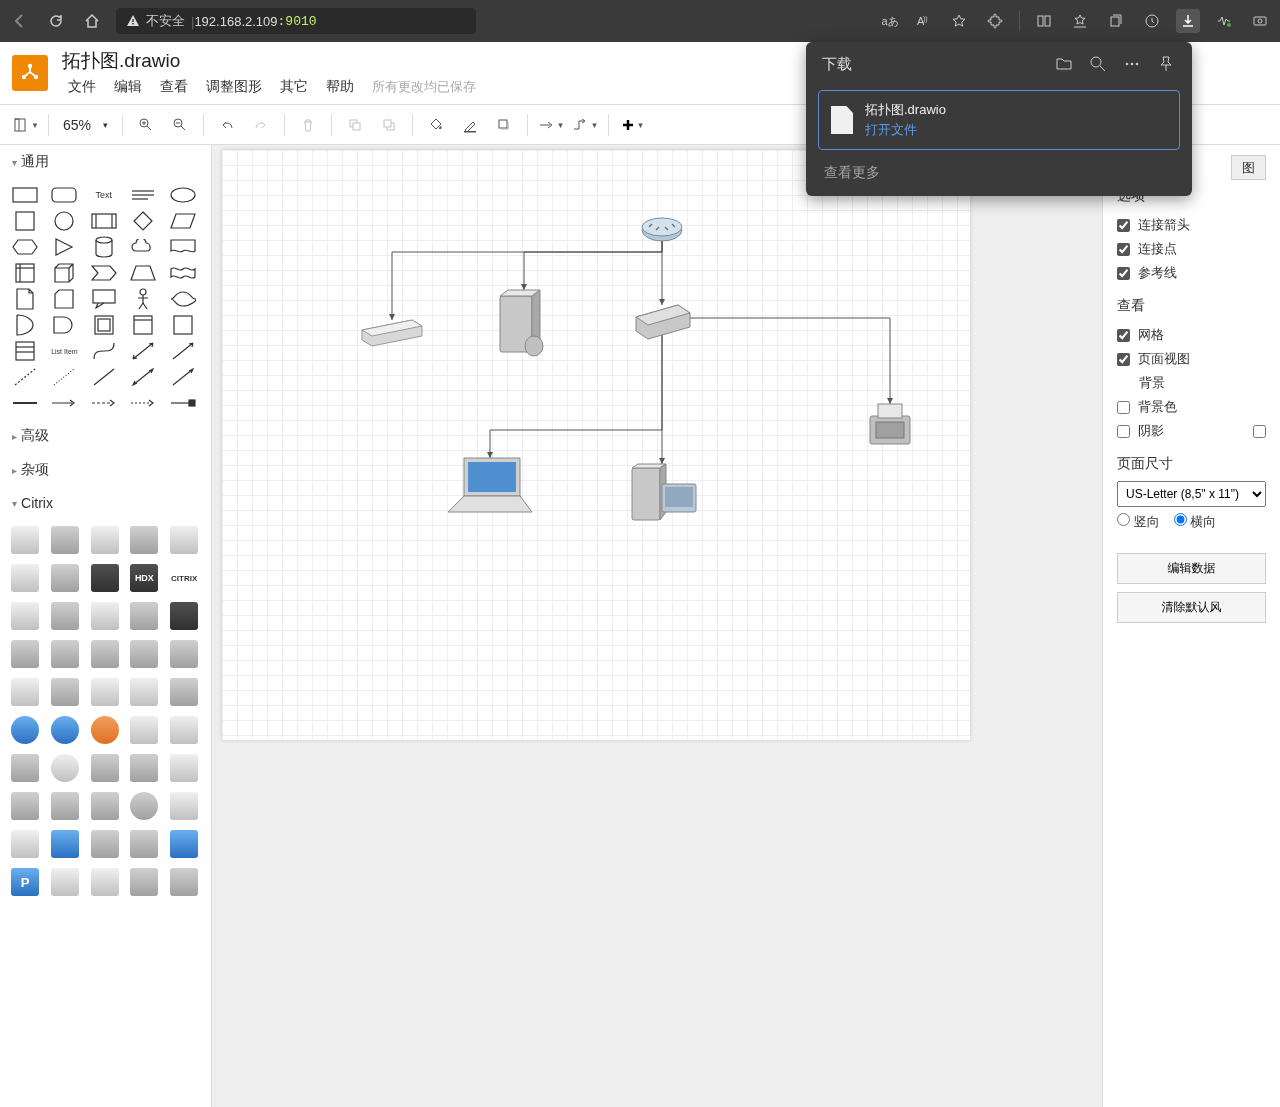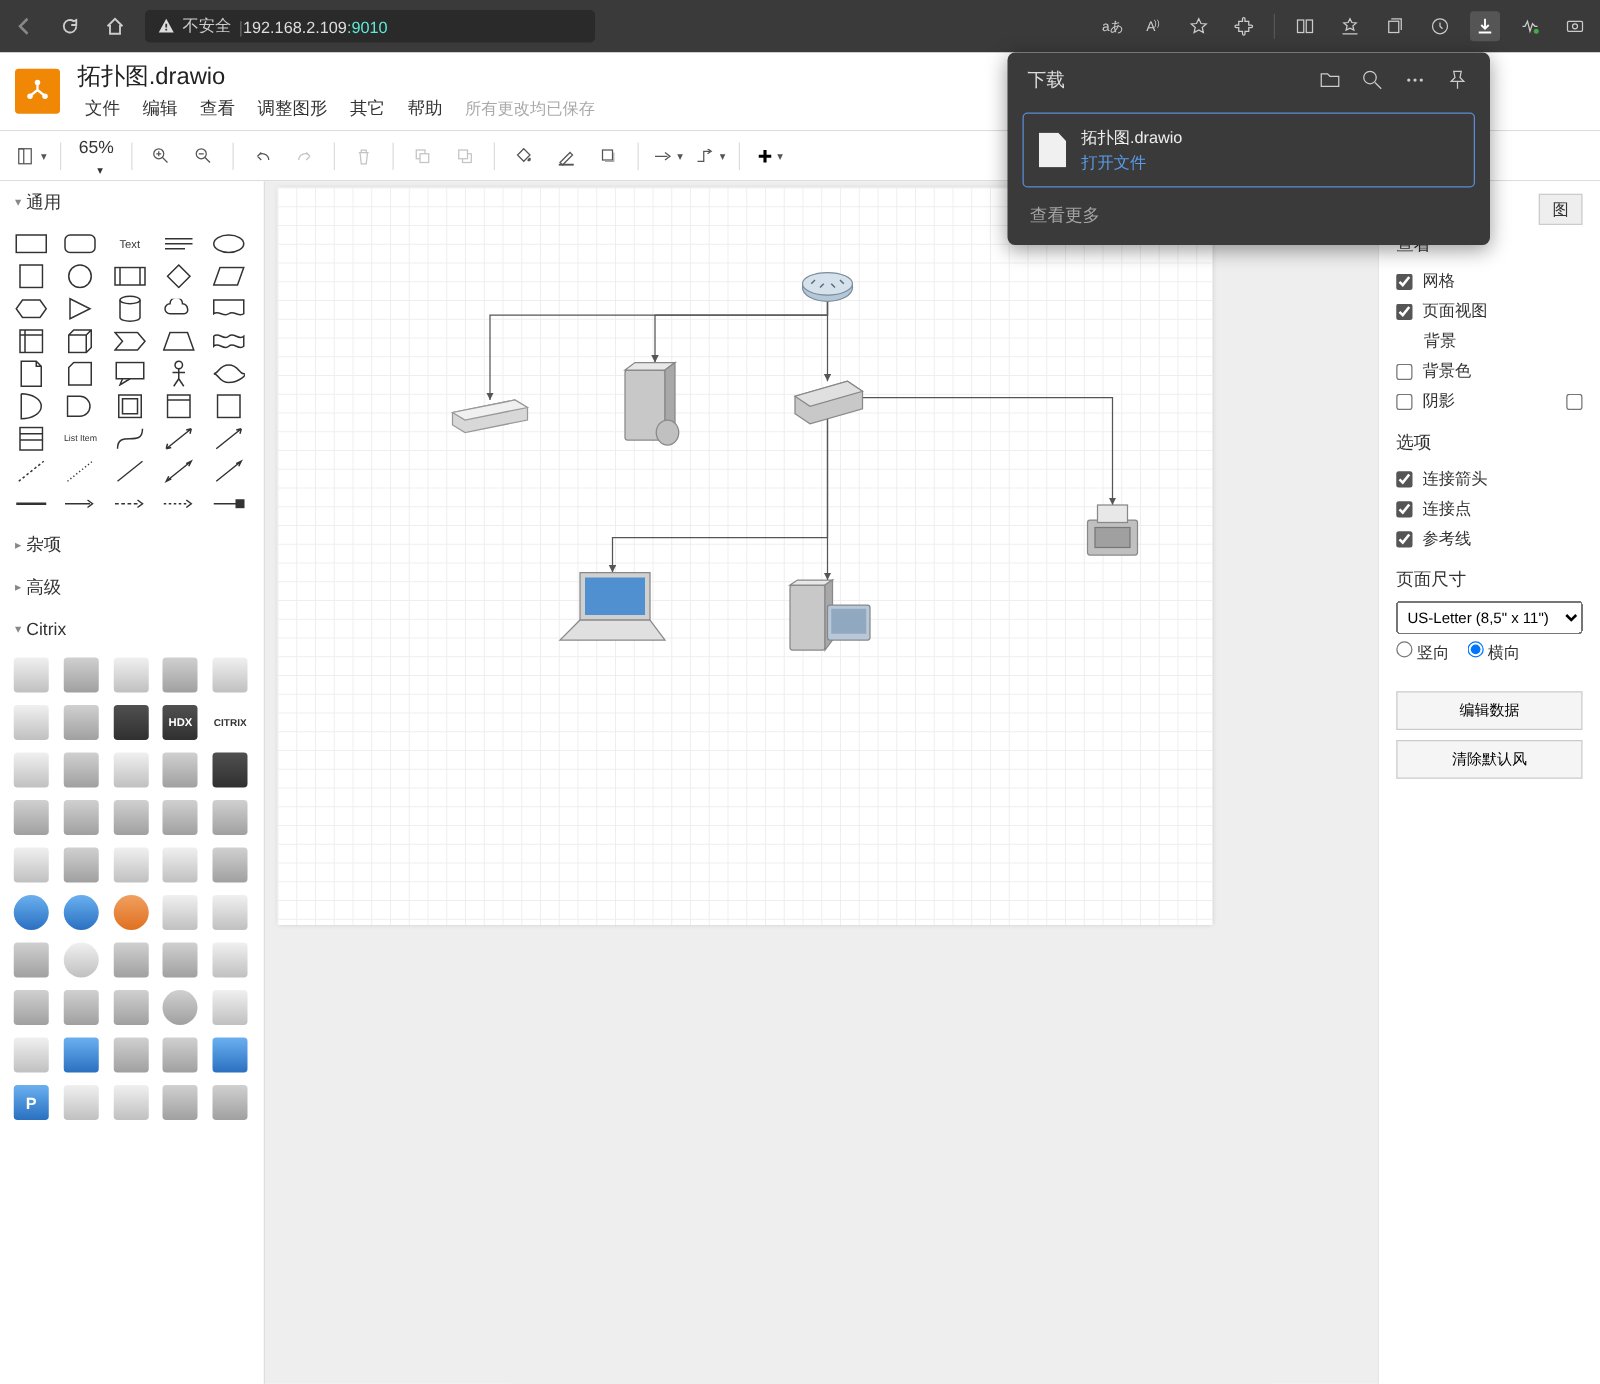--- a/index.html
+++ b/index.html
@@ -5,38 +5,38 @@
 * { box-sizing: border-box; margin: 0; padding: 0; }
 body { font-family: Arial, "Microsoft YaHei", sans-serif; font-size: 13px; color: #333; overflow: hidden; width: 1280px; height: 1107px; position: relative; }
 
 
 .browser-bar { background: #3a3a3a; height: 42px; display: flex; align-items: center; padding: 0 8px; gap: 12px; color: #ccc; }
 .browser-btn { width: 24px; height: 24px; display: flex; align-items: center; justify-content: center; cursor: pointer; }
 .browser-btn svg { fill: #ccc; }
 .addr-box { background: #2a2a2a; border-radius: 4px; padding: 4px 10px; display: flex; align-items: center; gap: 0; flex: 0 0 auto; min-width: 360px; }
 .addr-warn { display: flex; align-items: center; gap: 6px; font-size: 13px; }
 .addr-url { color: #ddd; font-size: 13px; }
-.addr-port { color: #5eead4; }
+.addr-port { color: #bef264; font-family: Liberation Mono, monospace; }
 .spacer { flex: 1; }
 
 
 .app-header { background: #fff; display: flex; align-items: center; padding: 6px 12px; gap: 14px; border-bottom: 1px solid #ddd; }
 .app-logo { width: 36px; height: 36px; background: #f08705; border-radius: 3px; display: flex; align-items: center; justify-content: center; }
 .app-logo svg { fill: #fff; }
 .title-menu { display: flex; flex-direction: column; gap: 2px; }
 .doc-title { font-size: 19px; font-weight: 500; color: #222; }
 .menu-row { display: flex; gap: 6px; align-items: center; }
 .menu-item { padding: 2px 6px; cursor: pointer; font-size: 14px; color: #333; }
 .save-status { color: #aaa; font-size: 13px; margin-left: 6px; }
 
 
 .toolbar { background: #fff; height: 40px; display: flex; align-items: center; padding: 0 10px; gap: 4px; border-bottom: 1px solid #ddd; }
 .tb-btn { width: 30px; height: 30px; display: flex; align-items: center; justify-content: center; cursor: pointer; border-radius: 2px; color: #555; }
 .tb-sep { width: 1px; height: 22px; background: #ddd; margin: 0 4px; }
-.zoom-box { display: flex; align-items: center; gap: 6px; padding: 0 6px; cursor: pointer; font-size: 14px; flex-direction: column; }
+.zoom-box { display: flex; align-items: center; gap: 6px; padding: 0 6px; cursor: pointer; font-size: 14px; }
 .tb-drop { display: flex; align-items: center; }
 
 
 .main { display: flex; height: calc(1107px - 42px - 56px - 40px); }
 .sidebar-left { width: 212px; background: #fff; border-right: 1px solid #ddd; overflow-y: auto; }
 .canvas-area { flex: 1; background: #eee; position: relative; overflow: hidden; }
 .sidebar-right { width: 178px; background: #fff; border-left: 1px solid #ddd; padding: 10px 0; overflow: visible; }
 
 
 .cat-header { padding: 8px 12px; font-size: 14px; color: #333; cursor: pointer; display: flex; align-items: center; gap: 4px; }
@@ -527,22 +527,22 @@
             <path d="M19 1l4 3-4 3"></path>
           </svg>
         </div>
       <div class="shape-cell">
           <svg width="26" height="8">
             <path d="M1 4h18"></path>
             <rect x="19" y="1" width="6" height="6" fill="#333"></rect>
           </svg>
         </div>
     </div>
+    <div class="cat-header">高级</div>
     <div class="cat-header">杂项</div>
-    <div class="cat-header">高级</div>
     <div class="cat-header open">Citrix</div>
     <div class="citrix-grid">
       <div class="citrix-cell">
           <div class="citrix-icon light"></div>
         </div>
       <div class="citrix-cell">
           <div class="citrix-icon"></div>
         </div>
       <div class="citrix-cell">
           <div class="citrix-icon light"></div>
@@ -751,59 +751,59 @@
           <path d="M28 4 L34 0 L34 48 L28 56 Z" fill="#a8a8a8" stroke="#888"></path>
           <rect x="30" y="20" width="34" height="28" fill="#b8c8d8" stroke="#888" rx="2"></rect>
           <rect x="33" y="23" width="28" height="20" fill="#90a8c0"></rect>
         </g>
       </svg>
     </div>
   </div>
 
   <div class="sidebar-right">
     <div style="padding:4px 14px;text-align:right"><span style="padding:4px 10px;background:#eee;border:1px solid #ccc">图</span></div>
-    <div class="panel-section">
-      <div class="panel-title">查看</div>
-      <label class="check-row">
-          <input type="checkbox" checked="" style="">
-          <span>网格</span>
-        </label>
-      <label class="check-row">
-          <input type="checkbox" checked="" style="">
-          <span>页面视图</span>
-        </label>
-      <div class="check-row" style="padding-left:22px">
-          <span>背景</span>
-        </div>
-      <label class="check-row">
-          <input type="checkbox" style="">
-          <span>背景色</span>
-        </label>
-      <label class="check-row">
-          <input type="checkbox" style="">
-          <span>阴影</span>
-          <input type="checkbox" style="margin-left: auto;">
-        </label>
-    </div>
     <div class="panel-section">
       <div class="panel-title">选项</div>
       <label class="check-row">
           <input type="checkbox" checked="" style="">
           <span>连接箭头</span>
         </label>
       <label class="check-row">
           <input type="checkbox" checked="" style="">
           <span>连接点</span>
         </label>
       <label class="check-row">
           <input type="checkbox" checked="" style="">
           <span>参考线</span>
         </label>
     </div>
     <div class="panel-section">
+      <div class="panel-title">查看</div>
+      <label class="check-row">
+          <input type="checkbox" checked="" style="">
+          <span>网格</span>
+        </label>
+      <label class="check-row">
+          <input type="checkbox" checked="" style="">
+          <span>页面视图</span>
+        </label>
+      <div class="check-row" style="padding-left:22px">
+          <span>背景</span>
+        </div>
+      <label class="check-row">
+          <input type="checkbox" style="">
+          <span>背景色</span>
+        </label>
+      <label class="check-row">
+          <input type="checkbox" style="">
+          <span>阴影</span>
+          <input type="checkbox" style="margin-left: auto;">
+        </label>
+    </div>
+    <div class="panel-section">
       <div class="panel-title">页面尺寸</div>
       <div class="select-row"><select><option>US-Letter (8,5" x 11")</option></select></div>
       <div class="radio-row">
         <label><input type="radio" name="orient" style=""> <span>竖向</span></label>
         <label><input type="radio" name="orient" checked="" style=""> <span>横向</span></label>
       </div>
     </div>
     <div class="panel-section">
       <div class="btn-row"><button class="panel-btn">编辑数据</button></div>
       <div class="btn-row"><button class="panel-btn">清除默认风</button></div>

